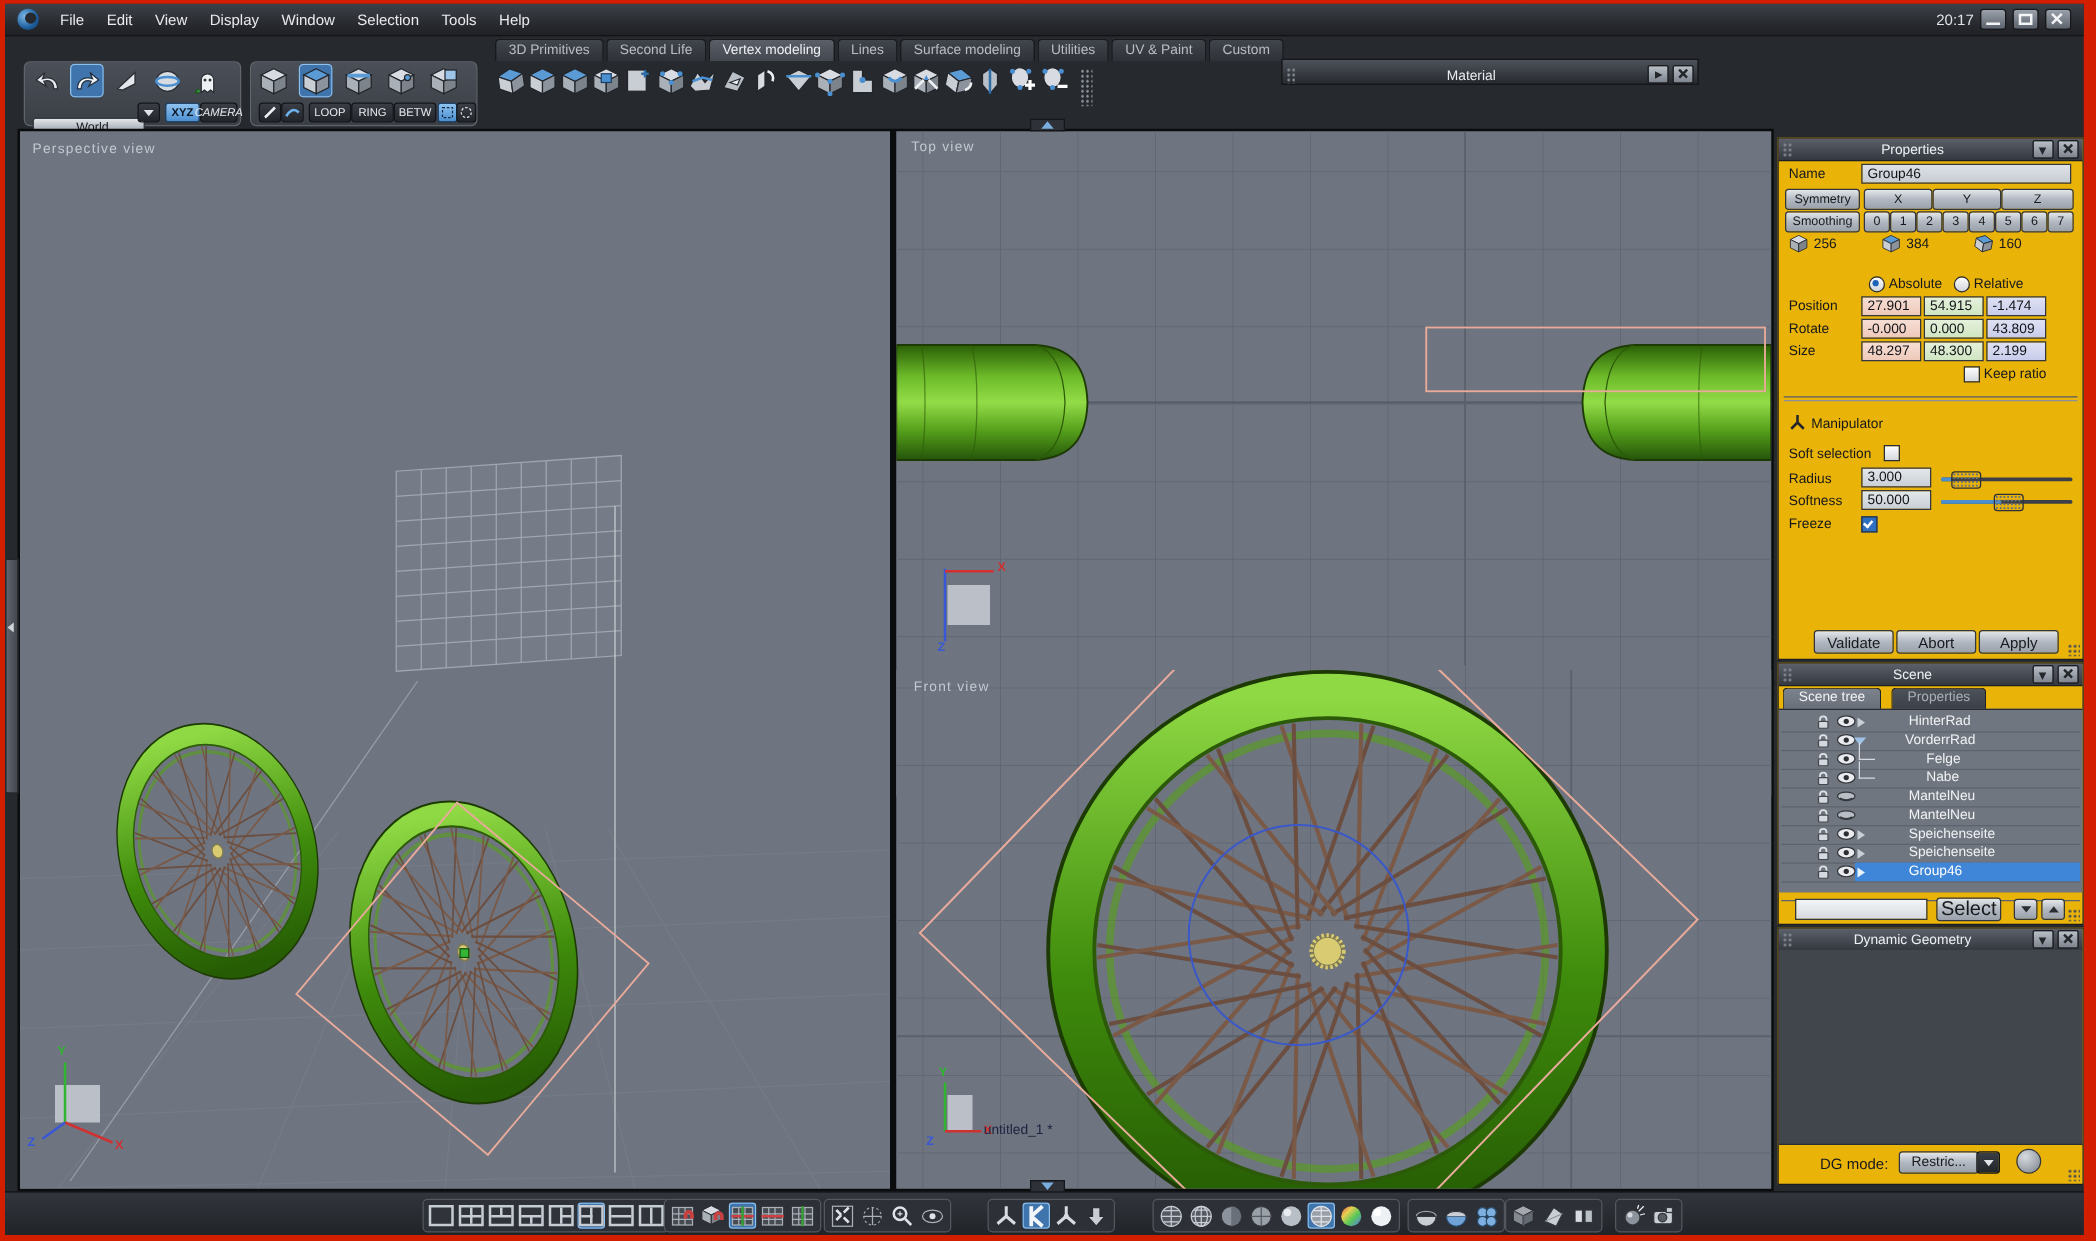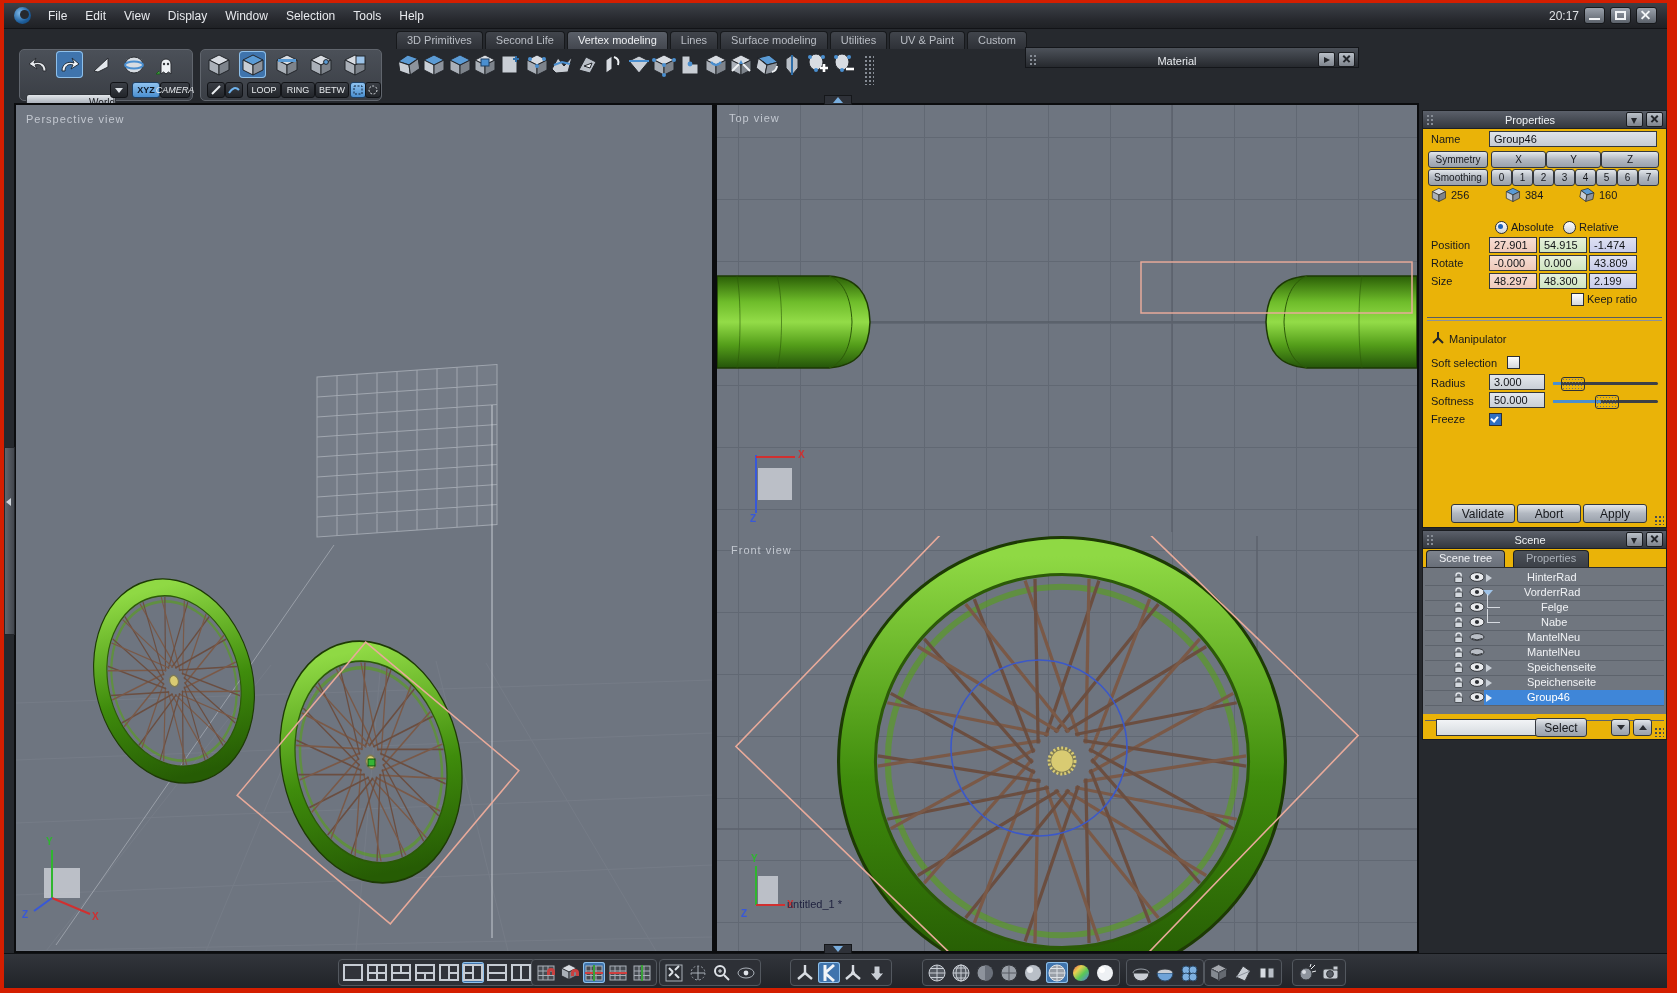--- a/index.html
+++ b/index.html
@@ -226,21 +226,21 @@
           </svg>
     </div>
     <div class="abs toolcell" style="left:132px;top:1px;">
       <svg width="24" height="22">
             <path d="M7,20 V10 a5,5 0 0 1 10,0 V20 l-2.5,-2 -2.5,2 -2.5,-2 Z" fill="#eef1f4" stroke="#2a2d32"></path>
             <circle cx="10" cy="10" r="1.2" fill="#33363b"></circle>
             <circle cx="14" cy="10" r="1.2" fill="#33363b"></circle>
             <path d="M5,17 l-3,3 h4" fill="#3da33d" stroke="#1d5c1d"></path>
           </svg>
     </div>
-    <div class="abs b3" style="left:6px;top:44px;width:82px;height:14px;justify-content:flex-end;padding-left:6px;">
+    <div class="abs b3" style="left:6px;top:44px;width:82px;height:14px;justify-content:center;padding-left:6px;">
           <span>World</span>
         </div>
     <div class="abs bdark" style="left:90px;top:32px;width:16px;height:14px;">
           <i style="border-top:5px solid #dfe3e8;border-left:4px solid transparent;border-right:4px solid transparent;"></i>
         </div>
     <div class="abs bblue" style="left:112px;top:32px;width:26px;height:14px;">
           <span>XYZ</span>
         </div>
     <div class="abs bdark" style="left:140px;top:32px;width:28px;height:14px;font-style:italic;">
           <span>CAMERA</span>
@@ -776,32 +776,50 @@
             </svg>
         <svg class="ticon" style="left:44px;" width="16" height="10">
               <use href="#eyeo"></use>
             </svg>
         <i class="texp" style="border-left-color:#eaf2fa;"></i>
         <span class="tlabel" style="color:#ffffff;">Group46</span>
       </div>
       <div class="trow" style="top:137px;"></div>
     </div>
     <input class="abs" style="left: 13px; top: 188px; width: 100px; height: 13px; background: linear-gradient(rgb(242, 244, 246), rgb(214, 219, 224)); border: 1px solid rgb(52, 56, 62); font-size: 11px;" placeholder="">
-    <div class="b3 abs" style="left:112px;top:187px;width:50px;height:17px;font-size:12px;">
+    <div class="b3 abs" style="left:126px;top:187px;width:50px;height:17px;font-size:16px;">
           <span>Select</span>
         </div>
     <div class="b3 abs" style="left:188px;top:188px;width:17px;height:15px;">
           <i style="border-top:5px solid #2a2d32;border-left:4px solid transparent;border-right:4px solid transparent;"></i>
         </div>
     <div class="b3 abs" style="left:210px;top:188px;width:17px;height:15px;">
           <i style="border-bottom:5px solid #2a2d32;border-left:4px solid transparent;border-right:4px solid transparent;"></i>
         </div>
     <div class="rgrip" style="bottom:2px;"></div>
   </div>
 
+  <div class="panel" style="top:739px;height:206px;">
+    <div class="phead">
+      <div class="grips grip"></div>
+      <span class="ttl">Dynamic Geometry</span>
+      <div class="hbtn dn"></div>
+      <div class="hbtn x"></div>
+    </div>
+    <div class="abs" style="left:0;top:17px;right:0;height:155px;background:#41454c;border-bottom:1px solid #2a2d32;"></div>
+    <span class="plabel" style="left:33px;top:181px;font-size:12px;">DG mode:</span>
+    <div class="b3 abs" style="left:96px;top:178px;width:62px;height:16px;font-size:11px;">
+          <span>Restric...</span>
+        </div>
+    <div class="bdark abs" style="left:158px;top:178px;width:17px;height:16px;">
+          <i style="border-top:5px solid #dfe3e8;border-left:4px solid transparent;border-right:4px solid transparent;"></i>
+        </div>
+    <div class="abs" style="left:190px;top:176px;width:18px;height:18px;border-radius:50%;background:radial-gradient(circle at 35% 30%,#d6dbe1,#7d838c);border:1px solid #33373d;"></div>
+    <div class="rgrip" style="bottom:2px;"></div>
+  </div>
 
   <div id="botbar" class="abs">
 
     <div class="bgrp" style="left:334px;">
       <div class="bic">
             <div class="lic"></div>
           </div>
       <div class="bic">
             <div class="lic">
               <div class="v" style="left:7px;"></div>

